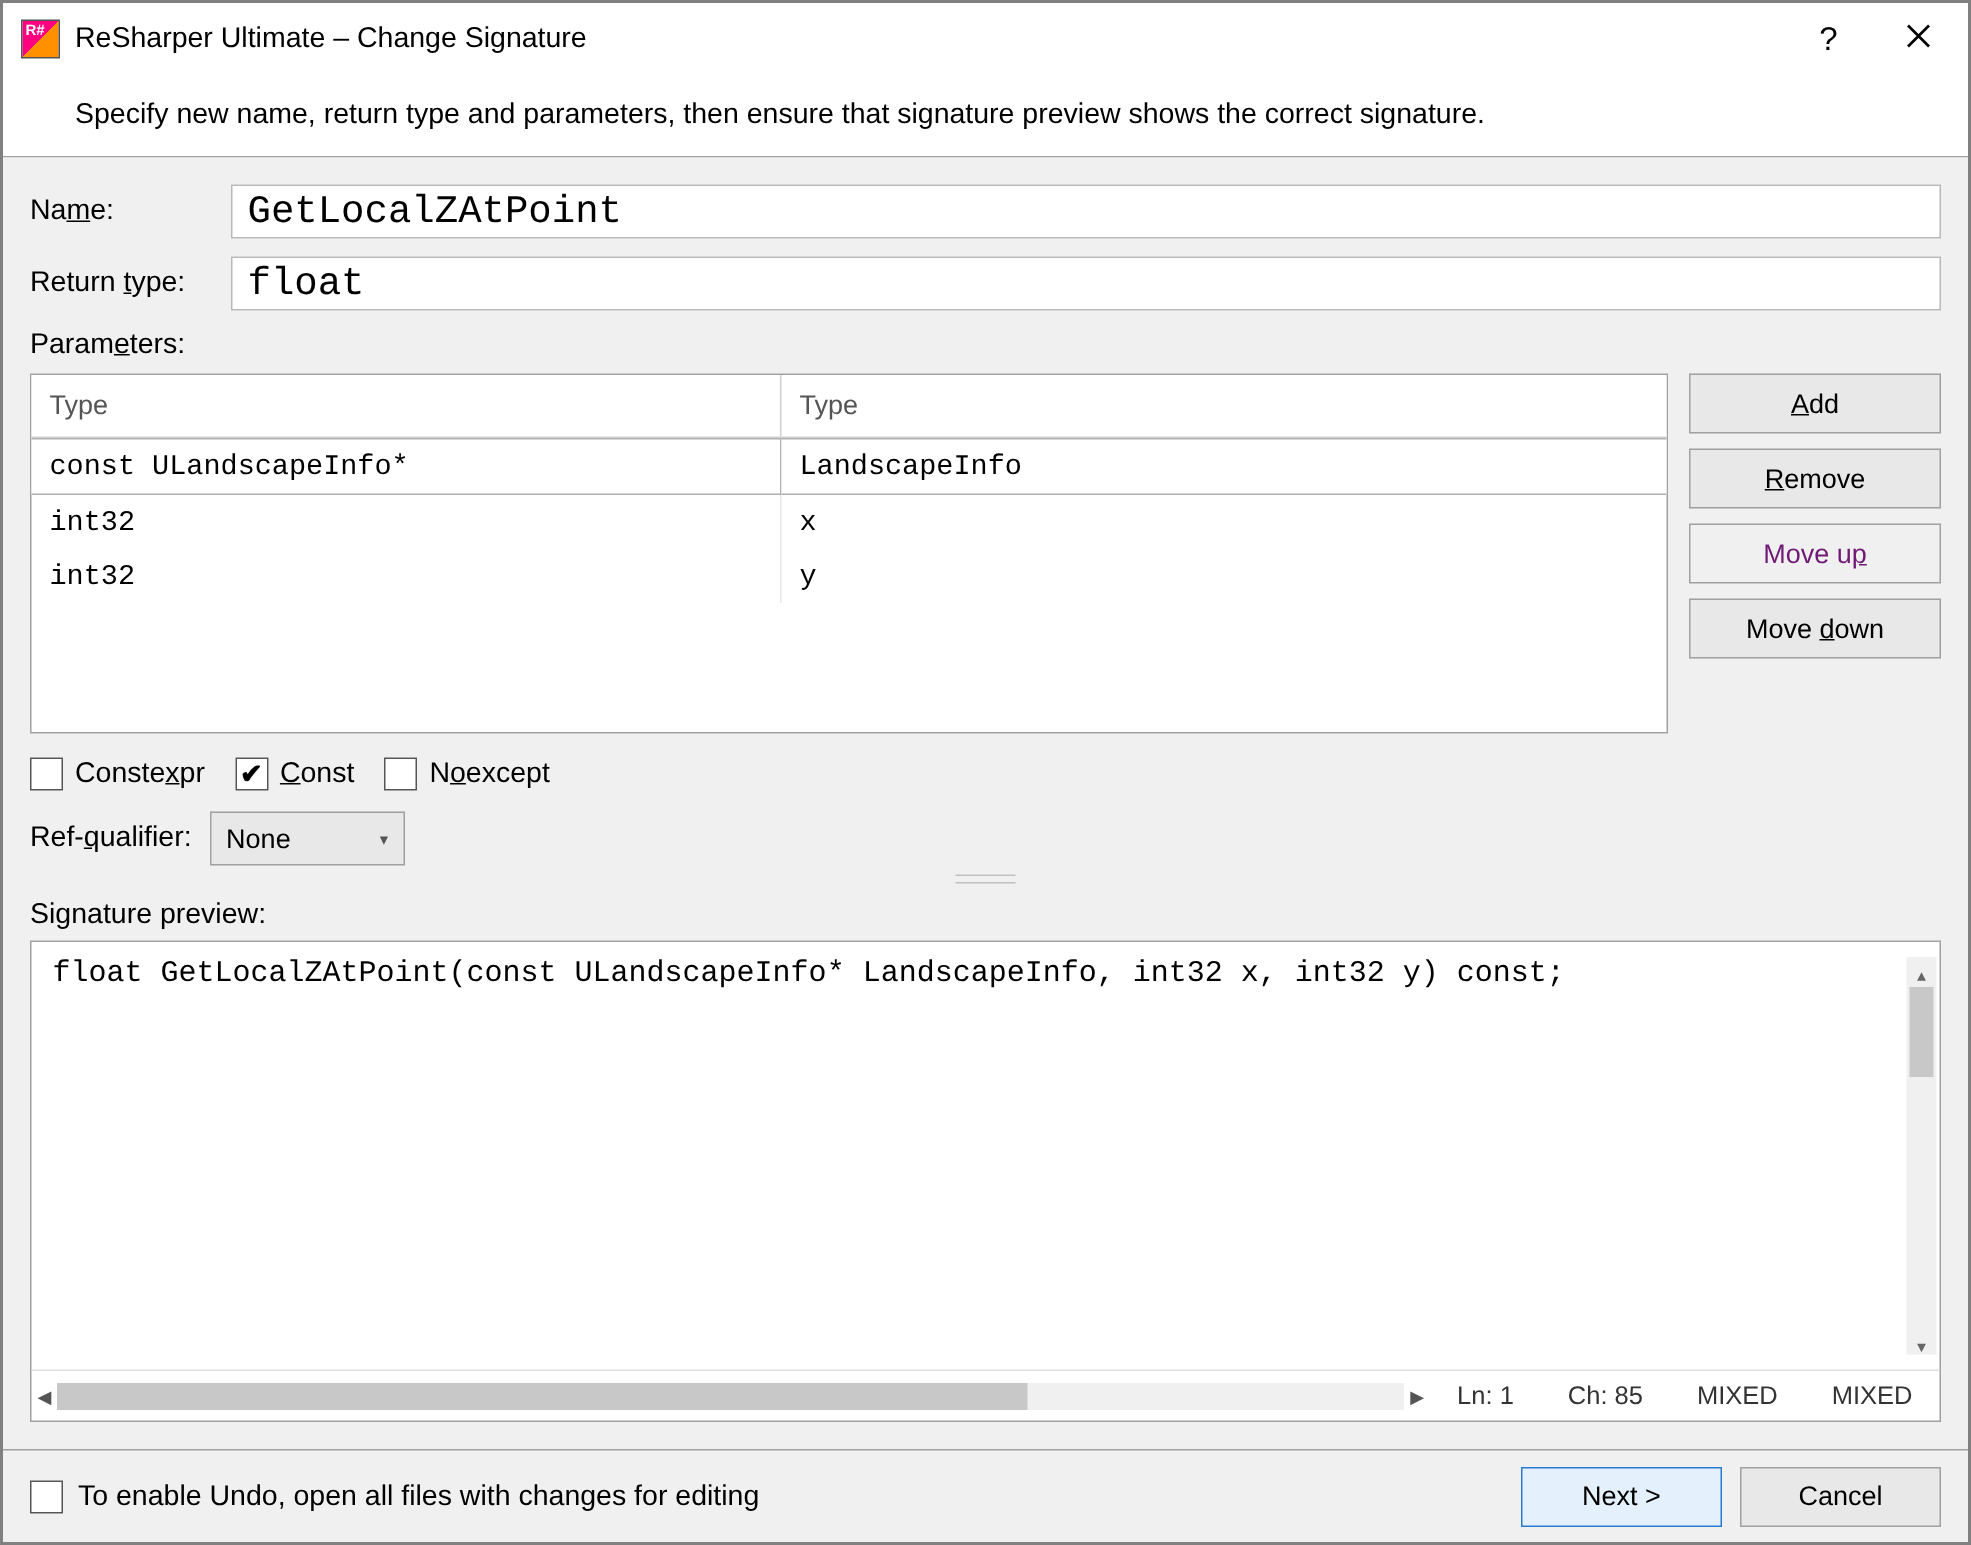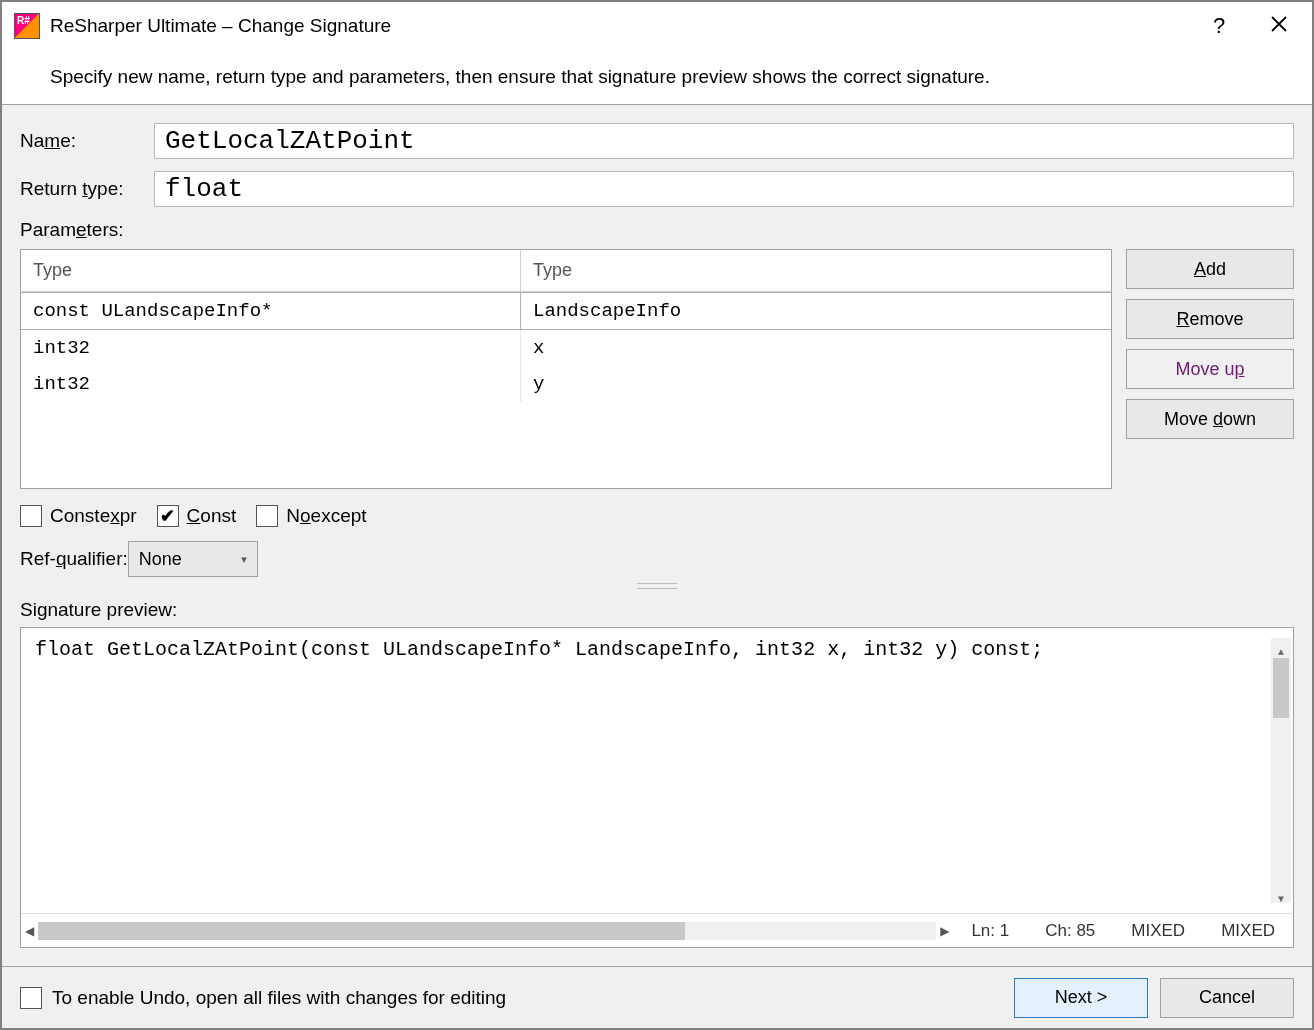--- a/index.html
+++ b/index.html
@@ -172,21 +172,21 @@
   background: #fff;
   display: inline-flex;
   align-items: center;
   justify-content: center;
   font-size: 18px;
   font-weight: bold;
 }
 .ref-row {
   display: flex;
   align-items: center;
-  gap: 0;
+  gap: 12px;
   margin-top: 14px;
   font-size: 19px;
 }
 .select {
   width: 130px;
   height: 36px;
   border: 1px solid #a0a0a0;
   background: #e8e8e8;
   padding: 0 10px;
   display: flex;

